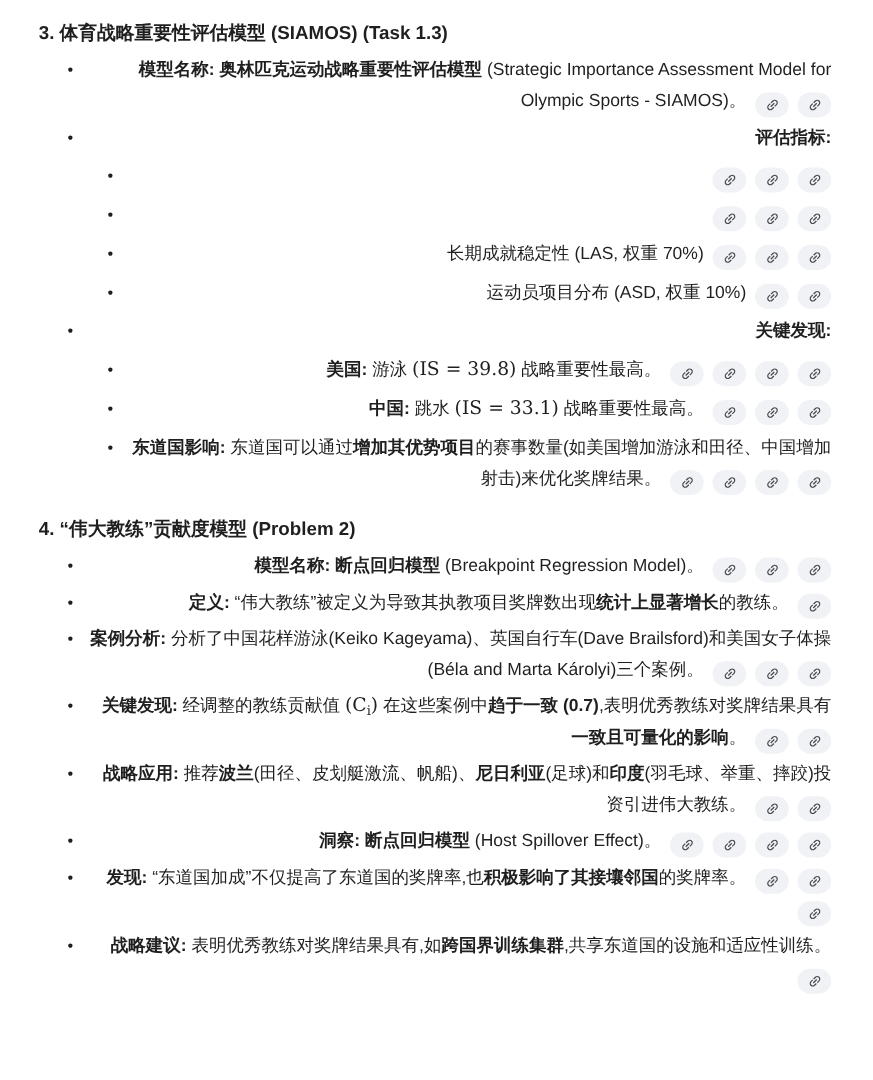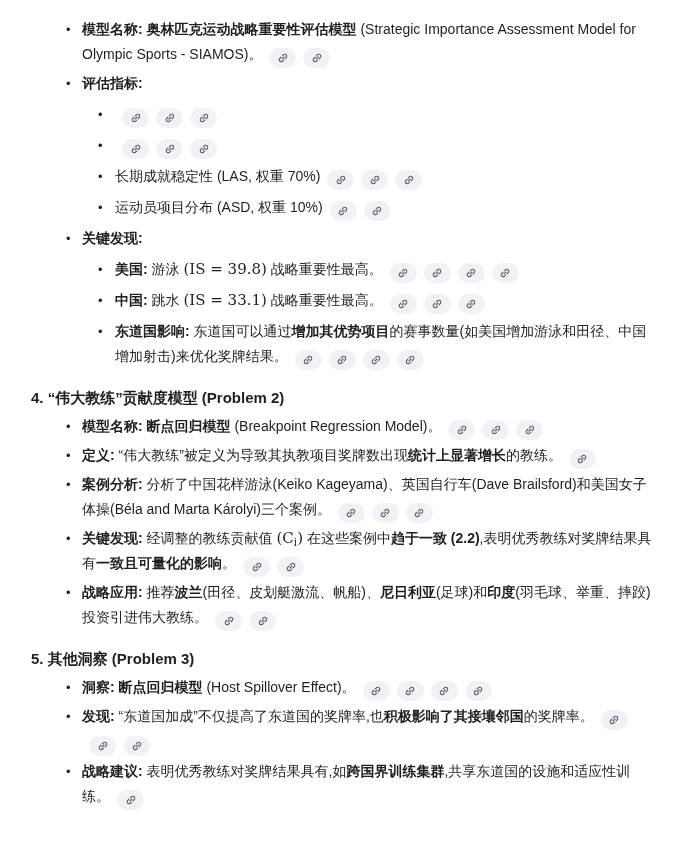--- a/index.html
+++ b/index.html
@@ -27,23 +27,24 @@
   }
   #content > .heading:first-child { margin-top: 0; }
   ul {
     list-style: none;
     margin: 0;
     padding: 0;
   }
   ul.l1 > li {
     position: relative;
     padding-left: 39px;
-    margin: 3px 12px;
+    margin: 3px 0;
     font-size: 14px;
     line-height: 25px;
+    text-align: right;
   }
   ul.l1 > li::before {
     content: "\2022";
     position: absolute;
     left: 23px;
     top: 0;
     font-size: 13px;
   }
   ul.l2 { margin-top: 6px; }
   ul.l2 > li {
@@ -79,20 +80,21 @@
     margin-left: 7px;
     vertical-align: -5px;
     cursor: pointer;
   }
   .chip svg { display: block; }
 </style>
 </head>
 <body>
 
 <div id="content">
+    <div class="heading">3. 体育战略重要性评估模型 (SIAMOS) (Task 1.3)</div>
     <ul class="l1">
       <li><span class="b">模型名称:</span><span class="b"> 奥林匹克运动战略重要性评估模型</span><span class=""> (Strategic Importance Assessment Model for Olympic Sports - SIAMOS)。</span><span class="chip">
           <span style="display: inline-flex;">
             <svg width="12" height="12" viewBox="0 0 24 24" aria-hidden="true">
               <g transform="rotate(-45 12 12)" fill="#474b4f">
                 <path d="M3.9 12c0-1.71 1.39-3.1 3.1-3.1h4V7H7c-2.76 0-5 2.24-5 5s2.24 5 5 5h4v-1.9H7c-1.71 0-3.1-1.39-3.1-3.1zM8 13h8v-2H8v2zm9-6h-4v1.9h4c1.71 0 3.1 1.39 3.1 3.1s-1.39 3.1-3.1 3.1h-4V17h4c2.76 0 5-2.24 5-5s-2.24-5-5-5z"></path>
               </g>
             </svg>
           </span>
         </span><span class="chip">
@@ -346,21 +348,21 @@
           </span>
         </span><span class="chip">
           <span style="display: inline-flex;">
             <svg width="12" height="12" viewBox="0 0 24 24" aria-hidden="true">
               <g transform="rotate(-45 12 12)" fill="#474b4f">
                 <path d="M3.9 12c0-1.71 1.39-3.1 3.1-3.1h4V7H7c-2.76 0-5 2.24-5 5s2.24 5 5 5h4v-1.9H7c-1.71 0-3.1-1.39-3.1-3.1zM8 13h8v-2H8v2zm9-6h-4v1.9h4c1.71 0 3.1 1.39 3.1 3.1s-1.39 3.1-3.1 3.1h-4V17h4c2.76 0 5-2.24 5-5s-2.24-5-5-5z"></path>
               </g>
             </svg>
           </span>
         </span></li>
-      <li><span class="b">关键发现:</span><span class=""> 经调整的教练贡献值 </span><span class="m">(</span><span class="m i">C</span><sub class="m i">i</sub><span class="m">)</span><span class=""> 在这些案例中</span><span class="b">趋于一致 (2.2)</span><span class="">,表明优秀教练对奖牌结果具有</span><span class="b">一致且可量化的影响</span><span class="">。</span><span class="chip">
+      <li><span class="b">关键发现:</span><span class=""> 经调整的教练贡献值 </span><span class="m">(</span><span class="m i">C</span><sub class="m i">i</sub><span class="m">)</span><span class=""> 在这些案例中</span><span class="b">趋于一致 (0.7)</span><span class="">,表明优秀教练对奖牌结果具有</span><span class="b">一致且可量化的影响</span><span class="">。</span><span class="chip">
           <span style="display: inline-flex;">
             <svg width="12" height="12" viewBox="0 0 24 24" aria-hidden="true">
               <g transform="rotate(-45 12 12)" fill="#474b4f">
                 <path d="M3.9 12c0-1.71 1.39-3.1 3.1-3.1h4V7H7c-2.76 0-5 2.24-5 5s2.24 5 5 5h4v-1.9H7c-1.71 0-3.1-1.39-3.1-3.1zM8 13h8v-2H8v2zm9-6h-4v1.9h4c1.71 0 3.1 1.39 3.1 3.1s-1.39 3.1-3.1 3.1h-4V17h4c2.76 0 5-2.24 5-5s-2.24-5-5-5z"></path>
               </g>
             </svg>
           </span>
         </span><span class="chip">
           <span style="display: inline-flex;">
             <svg width="12" height="12" viewBox="0 0 24 24" aria-hidden="true">
@@ -381,21 +383,20 @@
         </span><span class="chip">
           <span style="display: inline-flex;">
             <svg width="12" height="12" viewBox="0 0 24 24" aria-hidden="true">
               <g transform="rotate(-45 12 12)" fill="#474b4f">
                 <path d="M3.9 12c0-1.71 1.39-3.1 3.1-3.1h4V7H7c-2.76 0-5 2.24-5 5s2.24 5 5 5h4v-1.9H7c-1.71 0-3.1-1.39-3.1-3.1zM8 13h8v-2H8v2zm9-6h-4v1.9h4c1.71 0 3.1 1.39 3.1 3.1s-1.39 3.1-3.1 3.1h-4V17h4c2.76 0 5-2.24 5-5s-2.24-5-5-5z"></path>
               </g>
             </svg>
           </span>
         </span></li>
     </ul>
-    <div class="heading">5. 其他洞察 (Problem 3)</div>
     <ul class="l1">
       <li><span class="b">洞察:</span><span class="b"> 断点回归模型</span><span class=""> (Host Spillover Effect)。</span><span class="chip">
           <span style="display: inline-flex;">
             <svg width="12" height="12" viewBox="0 0 24 24" aria-hidden="true">
               <g transform="rotate(-45 12 12)" fill="#474b4f">
                 <path d="M3.9 12c0-1.71 1.39-3.1 3.1-3.1h4V7H7c-2.76 0-5 2.24-5 5s2.24 5 5 5h4v-1.9H7c-1.71 0-3.1-1.39-3.1-3.1zM8 13h8v-2H8v2zm9-6h-4v1.9h4c1.71 0 3.1 1.39 3.1 3.1s-1.39 3.1-3.1 3.1h-4V17h4c2.76 0 5-2.24 5-5s-2.24-5-5-5z"></path>
               </g>
             </svg>
           </span>
         </span><span class="chip">

